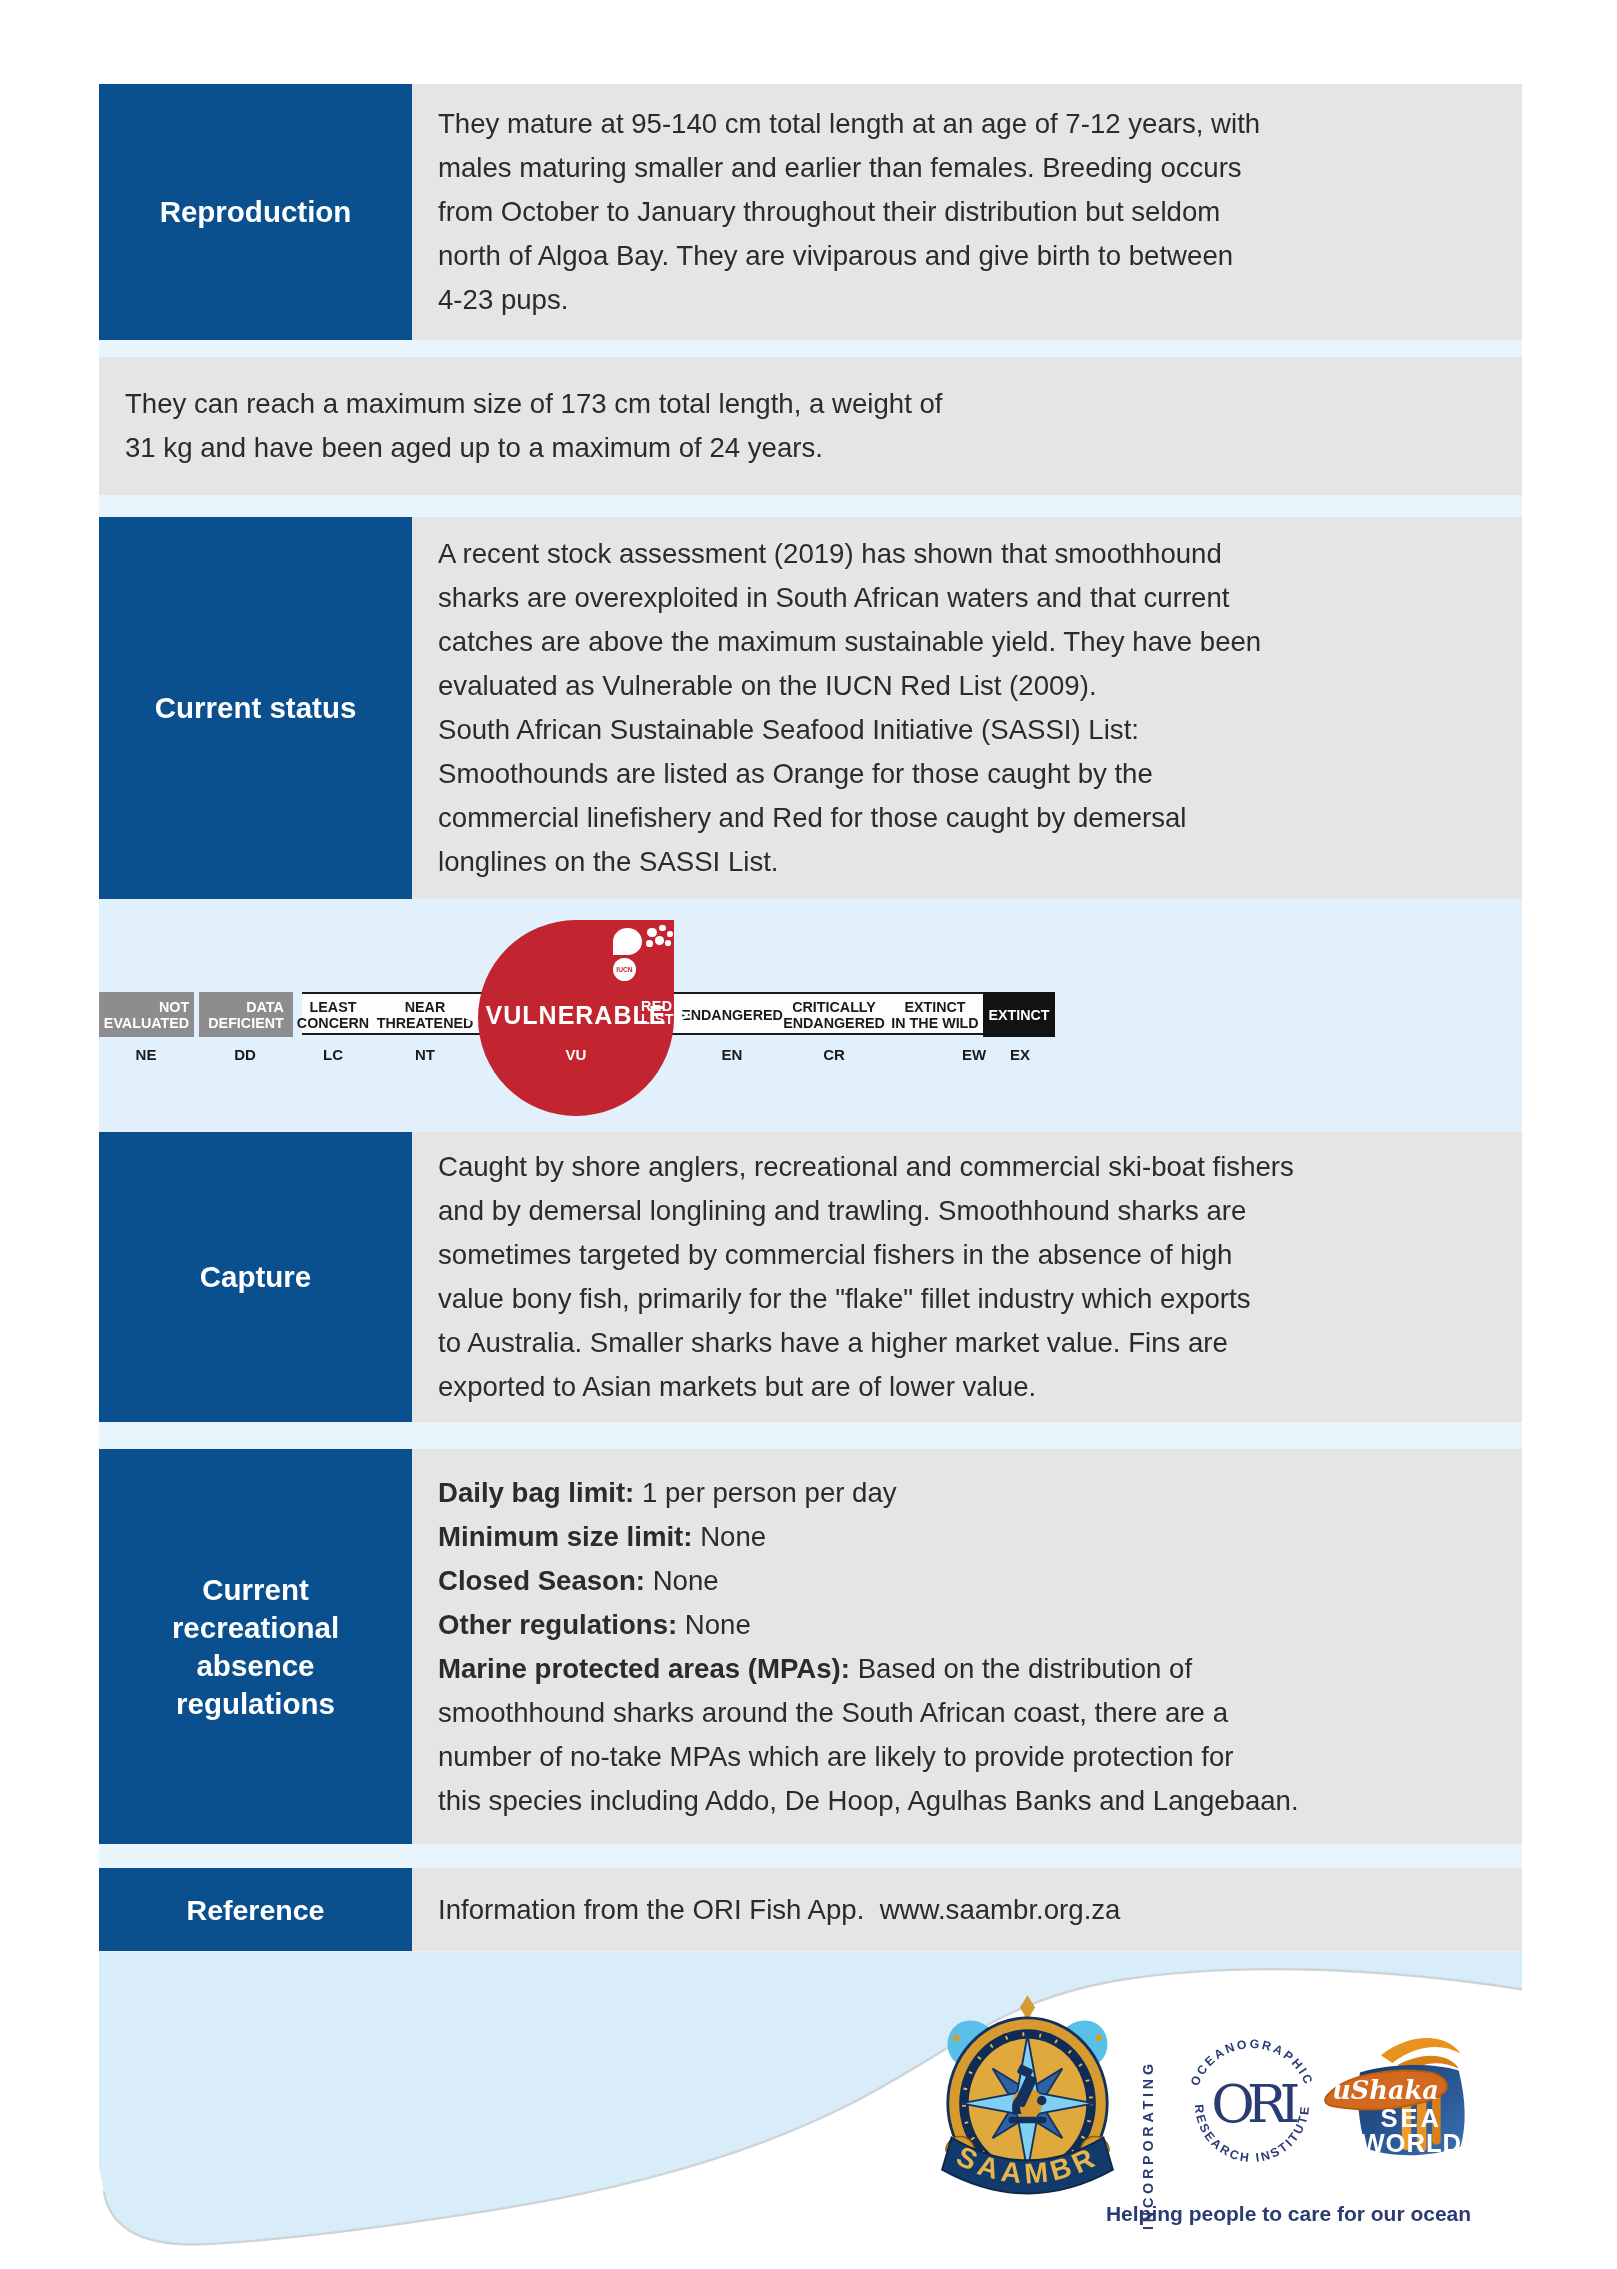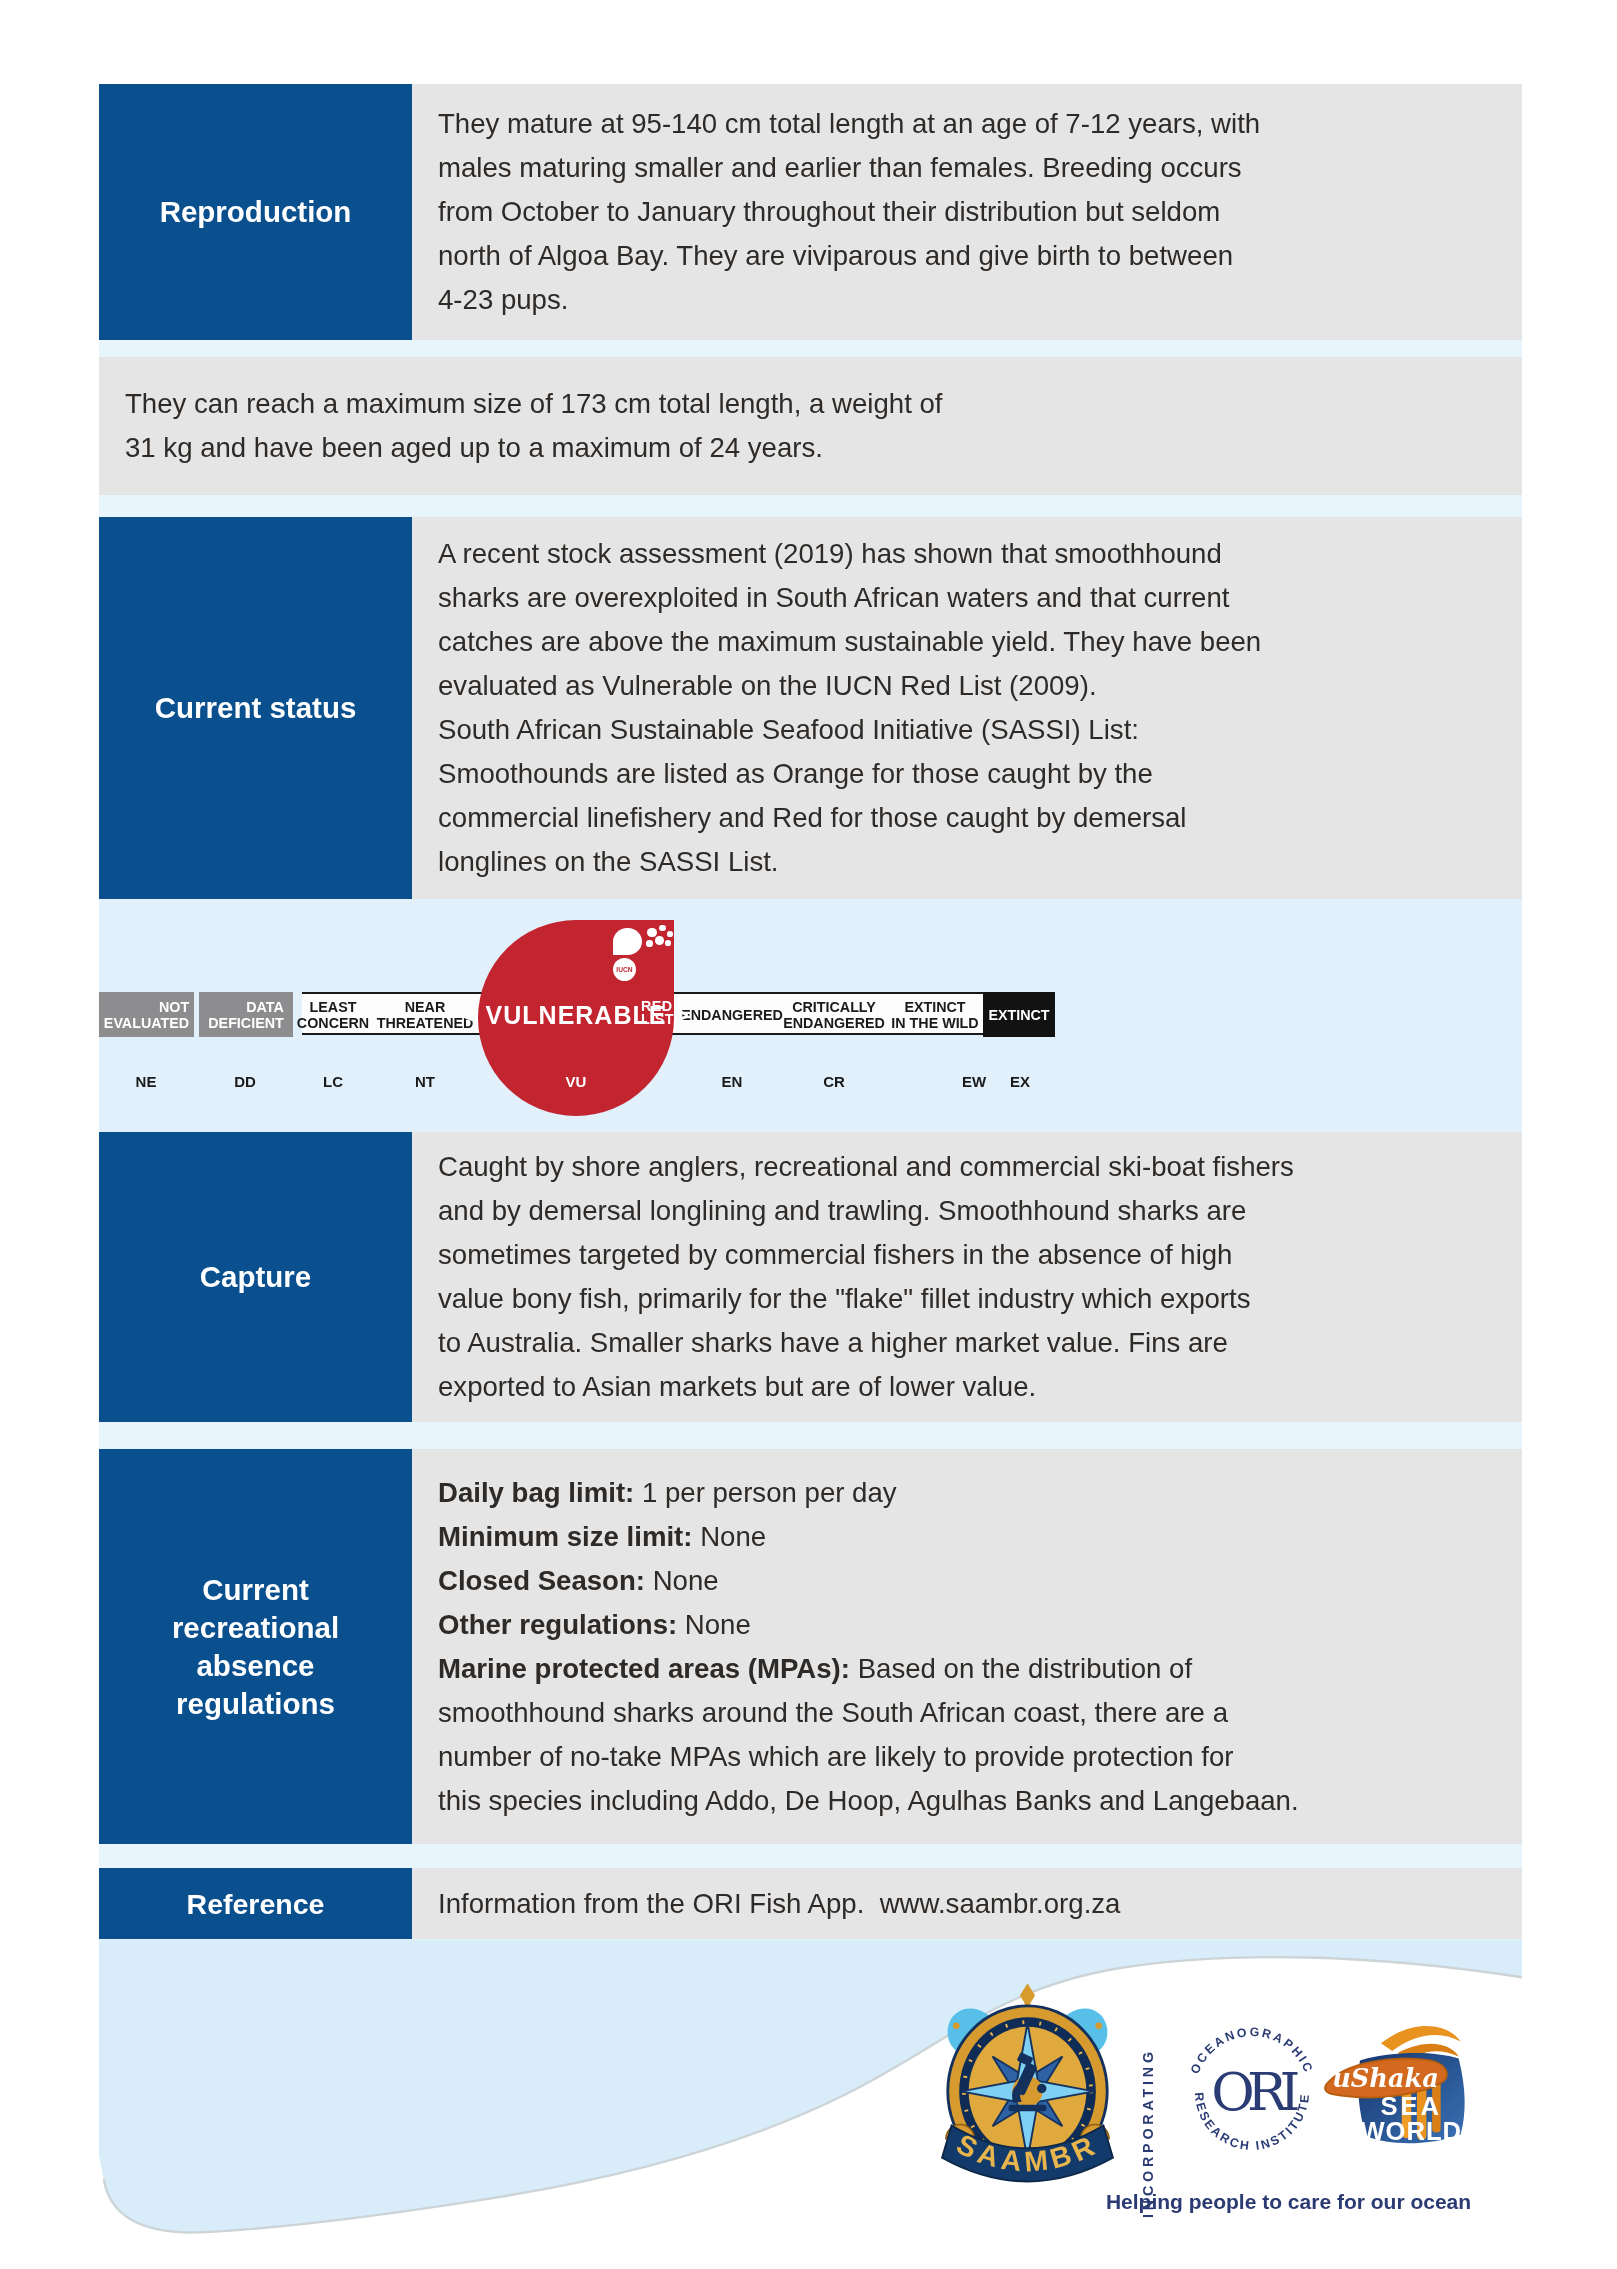--- a/index.html
+++ b/index.html
@@ -18,21 +18,21 @@
   .iucn-bar{position:absolute;left:203px;top:93px;width:681px;height:39px;background:#fdfdfd;
     border-top:2.9px solid #1a1a1a;border-bottom:2.9px solid #1a1a1a;z-index:1;}
   .iucn-gray{position:absolute;top:93px;height:45px;background:#8d8d8f;color:#fff;z-index:1;
     display:flex;align-items:center;justify-content:center;text-align:right;
     font-size:14.3px;font-weight:bold;line-height:16px;white-space:pre-line;}
   .iucn-black{position:absolute;left:884px;top:93px;width:72px;height:45px;background:#121212;color:#fff;z-index:2;
     display:flex;align-items:center;justify-content:center;font-size:14.3px;font-weight:bold;}
   .iucn-cat{position:absolute;top:116px;transform:translate(-50%,-50%);z-index:3;color:#1a1a1a;
     font-size:14.3px;font-weight:bold;line-height:16px;text-align:center;white-space:pre-line;}
   .iucn-code{position:absolute;top:147px;transform:translateX(-50%);z-index:3;color:#1a1a1a;
-    font-size:15px;font-weight:bold;margin-top:27px;}
+    font-size:15px;font-weight:bold;}
   .iucn-code.white{color:#fff;}
   .vu-shape{position:absolute;left:379px;top:21px;width:196px;height:196px;background:#c2252f;
     border-radius:50% 0 50% 50%;z-index:2;}
   .vu-label{position:absolute;left:477px;top:116px;transform:translate(-50%,-50%);z-index:3;
     color:#fff;font-size:25px;font-weight:bold;letter-spacing:1px;white-space:nowrap;}
   .rl-dot{position:absolute;background:#fff;border-radius:50%;}
   .rl-blob{position:absolute;left:135px;top:7.6px;width:28.5px;height:27px;background:#fff;border-radius:50% 50% 50% 0;}
   .rl-roundel{position:absolute;left:135px;top:38px;width:23px;height:23px;background:#fff;border-radius:50%;
     display:flex;align-items:center;justify-content:center;color:#c2252f;font-size:6.7px;font-weight:bold;}
   .rl-text{position:absolute;left:163px;top:36px;color:#fff;font-size:14.3px;font-weight:bold;line-height:13.3px;letter-spacing:0.5px;margin-top:44px;}
@@ -146,21 +146,21 @@
         <div><span class="bold">Closed Season:</span><span> None</span></div>
         <div><span class="bold">Other regulations:</span><span> None</span></div>
         <div><span class="bold">Marine protected areas (MPAs):</span><span> Based on the distribution of
 smoothhound sharks around the South African coast, there are a
 number of no-take MPAs which are likely to provide protection for
 this species including Addo, De Hoop, Agulhas Banks and Langebaan.</span></div>
       </div>
     </div>
     <div class="gap" style="height:24px"></div>
 
-    <div class="row" style="height:71px">
+    <div class="row" style="height:83px">
       <div class="label" style="font-size:28.5px">Reference</div>
       <div class="content">Information from the ORI Fish App.  www.saambr.org.za</div>
     </div>
 
     <div class="bottom">
       <svg class="wave" width="1423" height="320" viewBox="0 0 1496 336">
         <path d="M0,0 H1496 V40 C1340,16 1190,12 1075,30 C945,51 895,108 785,163 C685,213 558,250 402,274 C287,292 186,304 112,308 C52,311 12,296 5,252 L0,228 Z" fill="#d9ecf9"></path>
         <path d="M1496,40 C1340,16 1190,12 1075,30 C945,51 895,108 785,163 C685,213 558,250 402,274 C287,292 186,304 112,308 C52,311 12,296 5,252" fill="none" stroke="#ccd4d8" stroke-width="2.5"></path>
       </svg>
 

